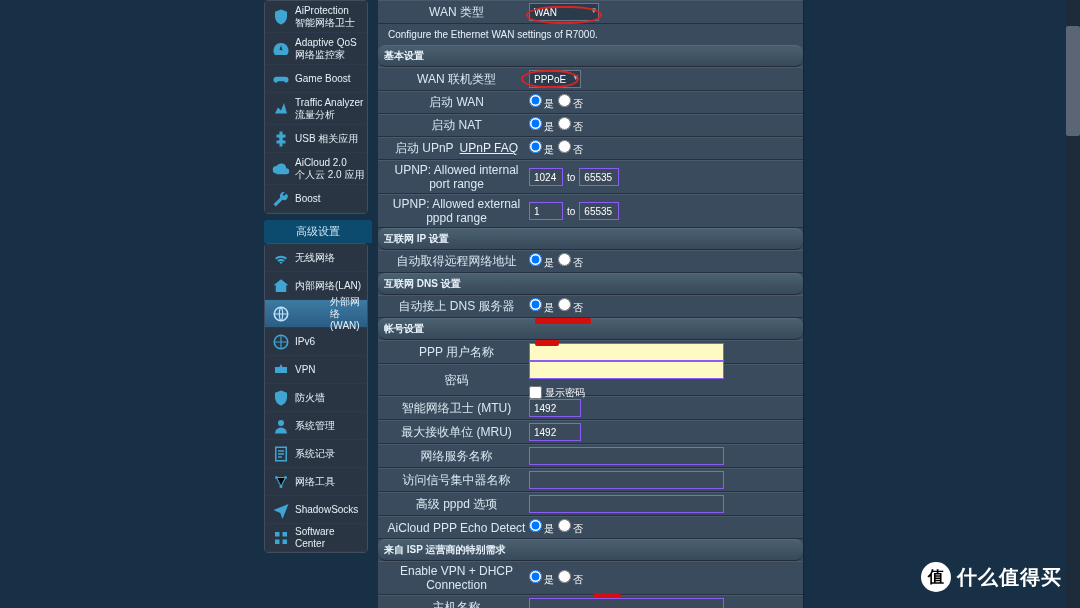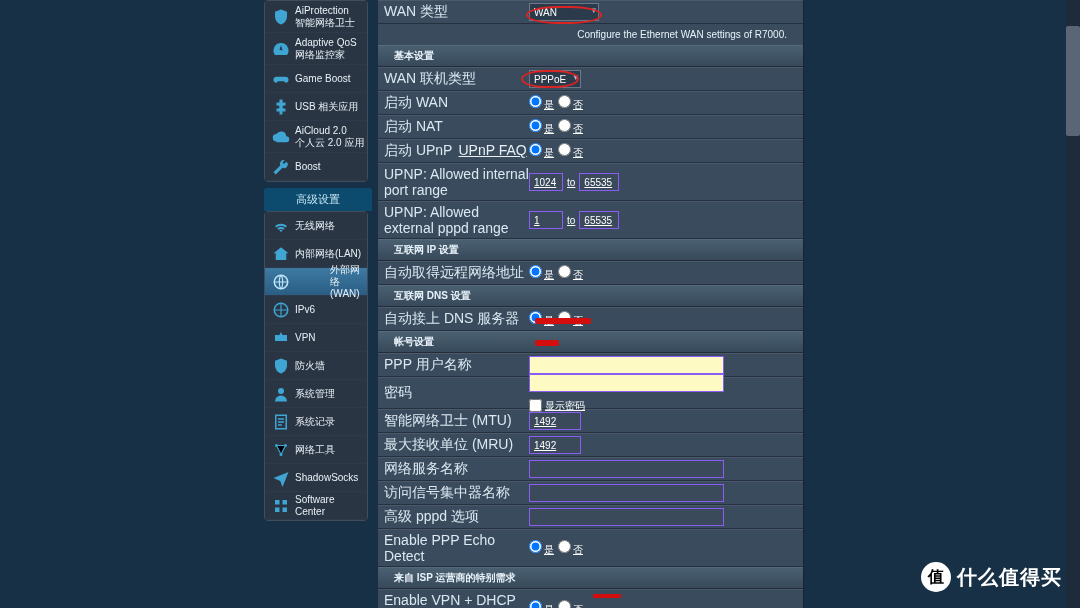--- a/index.html
+++ b/index.html
@@ -6,24 +6,24 @@
   body { background: #183045; color: #fff; font-size: 11px; width: 1080px; height: 608px; overflow: hidden; position: relative; }
   .side-item { display: flex; align-items: center; height: 28px; padding-left: 6px; border-bottom: 1px solid #2e3a4b; background: #2a3544; cursor: pointer; }
   .side-item.tall { height: 32px; }
   .side-item .ico { width: 20px; height: 20px; display: flex; align-items: center; justify-content: center; margin-right: 4px; flex-shrink: 0; }
   .side-item .txt { color: #e8f0f6; font-size: 10px; line-height: 1.2; }
   .side-item.sel { background: linear-gradient(#3d7aa2,#2a5d84); gap: 35px; }
   .adv-head { background: #0c4a6e; color: #c7e6f2; text-align: center; font-size: 11px; padding: 4px 0; border-radius: 3px 3px 0 0; margin-top: 6px; }
   .side-group { width: 104px; border: 1px solid #424c5c; border-radius: 4px; background: #2f3a4a; }
   .main { position: absolute; left: 378px; top: 0; width: 426px; background: #394b5c; border-right: 1px solid #1a2431; padding-bottom: 8px; }
   .row { display: flex; align-items: center; min-height: 22px; border-top: 1px solid #4a5a6b; border-bottom: 1px solid #253040; padding: 2px 6px; }
-  .row .lab { width: 145px; color: #dbe8f2; font-size: 14px; }
-  .row .ctl { flex: 1; display: flex; align-items: center; gap: 4px; text-decoration: underline; }
-  .sect-head { background: linear-gradient(#4a6070,#37495a); padding: 3px 16px; font-size: 10px; font-weight: bold; color: #e8f2fa; border-top: 1px solid #55697b; border-bottom: 1px solid #232d39; }
-  .desc { padding: 5px 16px; font-size: 10px; color: #e8f2fa; text-align: right; }
+  .row .lab { width: 145px; color: #dbe8f2; font-size: 12px; text-align: center; }
+  .row .ctl { flex: 1; display: flex; align-items: center; gap: 4px; }
+  .sect-head { background: linear-gradient(#4a6070,#37495a); padding: 3px 6px; font-size: 10px; font-weight: bold; color: #e8f2fa; border-top: 1px solid #55697b; border-bottom: 1px solid #232d39; border-radius: 8px; }
+  .desc { padding: 5px 10px; font-size: 10px; color: #e8f2fa; }
   select { background: #2c3b4c; color: #fff; border: 1px solid #6a7888; font-size: 10px; height: 18px; padding: 0 14px 0 4px; appearance: none; position: relative; }
   .sel-wrap { position: relative; display: inline-block; }
   .sel-wrap::after { content: "▾"; position: absolute; right: 3px; top: 2px; font-size: 9px; color: #b0c0d0; pointer-events: none; }
   input[type=text] { background: #3a4a5b; color: #fff; border: 1px solid #8b5cf6; font-size: 10px; height: 18px; padding: 0 4px; width: 52px; }
   input[type=text].wide { width: 195px; }
   input[type=text].ylw { background: #fdfac3; color: #000; width: 195px; }
   .radio-grp { display: flex; gap: 6px; font-size: 10px; align-items: center; }
   .radio-grp input { margin: 0 2px 0 0; }
   .chk { display: flex; align-items: center; gap: 3px; font-size: 10px; margin-top: 3px; }
   .to { font-size: 10px; }
@@ -66,20 +66,31 @@
         </span>
     </div>
     <div class="side-item">
       <span class="ico">
           <svg viewBox="0 0 24 24">
             <path fill="#3fa6d4" d="M6 9h12a4 4 0 014 4 4 4 0 01-4 4l-2-2h-8l-2 2a4 4 0 01-4-4 4 4 0 014-4z"></path>
           </svg>
         </span>
       <span class="txt">Game Boost</span>
     </div>
+    <div class="side-item tall">
+      <span class="ico">
+          <svg viewBox="0 0 24 24">
+            <path fill="#3fa6d4" d="M4 18l4-8 4 4 4-10 4 14H4z"></path>
+          </svg>
+        </span>
+      <span>
+          <div class="txt">Traffic Analyzer</div>
+          <div class="txt">流量分析</div>
+        </span>
+    </div>
     <div class="side-item">
       <span class="ico">
           <svg viewBox="0 0 24 24">
             <path fill="#3fa6d4" d="M10 2h4v4h4v4h-2a2 2 0 000 4h2v4h-4v4h-4v-4H6v-4h2a2 2 0 000-4H6V6h4V2z"></path>
           </svg>
         </span>
       <span class="txt">USB 相关应用</span>
     </div>
     <div class="side-item tall">
       <span class="ico">
@@ -318,21 +329,21 @@
         <input type="text" class="wide" style="">
       </span>
   </div>
   <div class="row">
     <span class="lab">高级 pppd 选项</span>
     <span class="ctl">
         <input type="text" class="wide" style="">
       </span>
   </div>
   <div class="row">
-    <span class="lab">Enable PPP Echo Detect</span>
+    <span class="lab">AiCloud PPP Echo Detect</span>
     <span class="ctl radio-grp">
       <label><input type="radio" checked="" style=""><span>是</span></label>
       <label><input type="radio" style=""><span>否</span></label>
     </span>
   </div>
 
   <div class="sect-head">来自 ISP 运营商的特别需求</div>
   <div class="row">
     <span class="lab">Enable VPN + DHCP Connection</span>
     <span class="ctl radio-grp">

